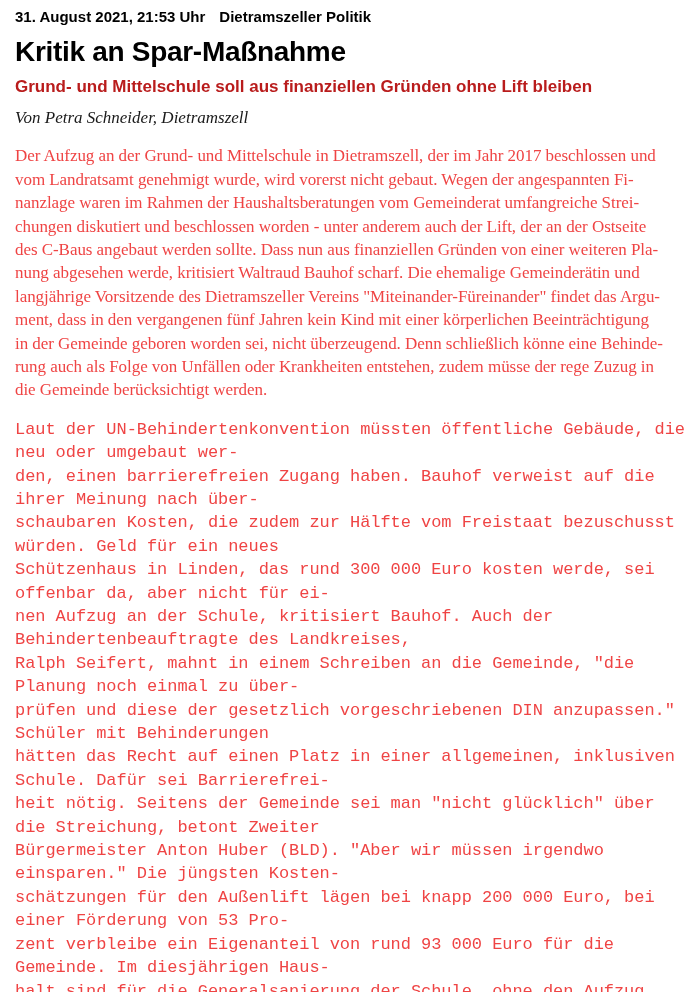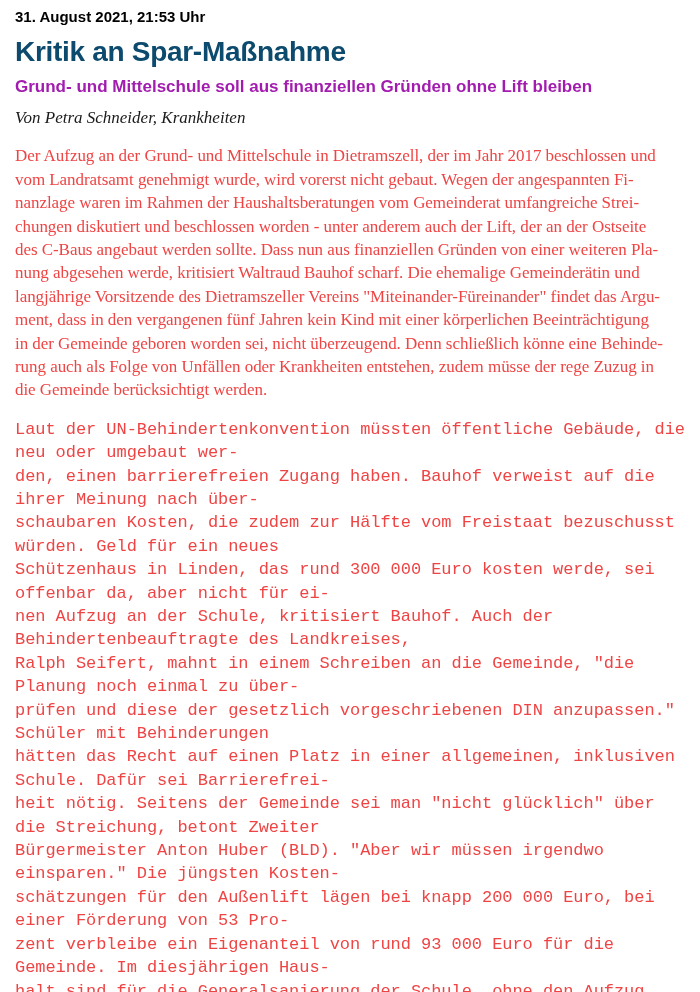--- a/index.html
+++ b/index.html
@@ -25,29 +25,29 @@
     color: #000000;
     display: flex;
     gap: 14px;
   }
   h1.headline {
     font-family: "Liberation Sans", sans-serif;
     font-weight: 700;
     font-size: 28px;
     line-height: 1.15;
     letter-spacing: -0.3px;
-    color: #0c4a6e;
+    color: #000000;
     margin: 9px 0 0 0;
   }
   h2.subheadline {
     font-family: "Liberation Sans", sans-serif;
     font-weight: 700;
     font-size: 17px;
     line-height: 1.25;
-    color: #a21caf;
+    color: #b91c1c;
     margin: 8px 0 0 0;
   }
   .byline {
     font-family: "Liberation Serif", serif;
     font-style: italic;
     font-size: 17px;
     line-height: 1.3;
     color: #1a1a1a;
     margin: 10px 0 0 0;
   }
@@ -65,27 +65,28 @@
     font-family: Liberation Mono, monospace;
   }
 </style>
 </head>
 <body>
 
 <div class="page">
 
   <div class="kicker">
     <span>31. August 2021, 21:53 Uhr</span>
+    <span>Dietramszeller Politik</span>
   </div>
 
   <h1 class="headline">Kritik an Spar-Maßnahme</h1>
 
   <h2 class="subheadline">Grund- und Mittelschule soll aus finanziellen Gründen ohne Lift bleiben</h2>
 
-  <p class="byline">Von Petra Schneider, Krankheiten</p>
+  <p class="byline">Von Petra Schneider, Dietramszell</p>
 
   <div class="article-body">
     <p>Der Aufzug an der Grund- und Mittelschule in Dietramszell, der im Jahr 2017 beschlossen und
 vom Landratsamt genehmigt wurde, wird vorerst nicht gebaut. Wegen der angespannten Fi-
 nanzlage waren im Rahmen der Haushaltsberatungen vom Gemeinderat umfangreiche Strei-
 chungen diskutiert und beschlossen worden - unter anderem auch der Lift, der an der Ostseite
 des C-Baus angebaut werden sollte. Dass nun aus finanziellen Gründen von einer weiteren Pla-
 nung abgesehen werde, kritisiert Waltraud Bauhof scharf. Die ehemalige Gemeinderätin und
 langjährige Vorsitzende des Dietramszeller Vereins "Miteinander-Füreinander" findet das Argu-
 ment, dass in den vergangenen fünf Jahren kein Kind mit einer körperlichen Beeinträchtigung

